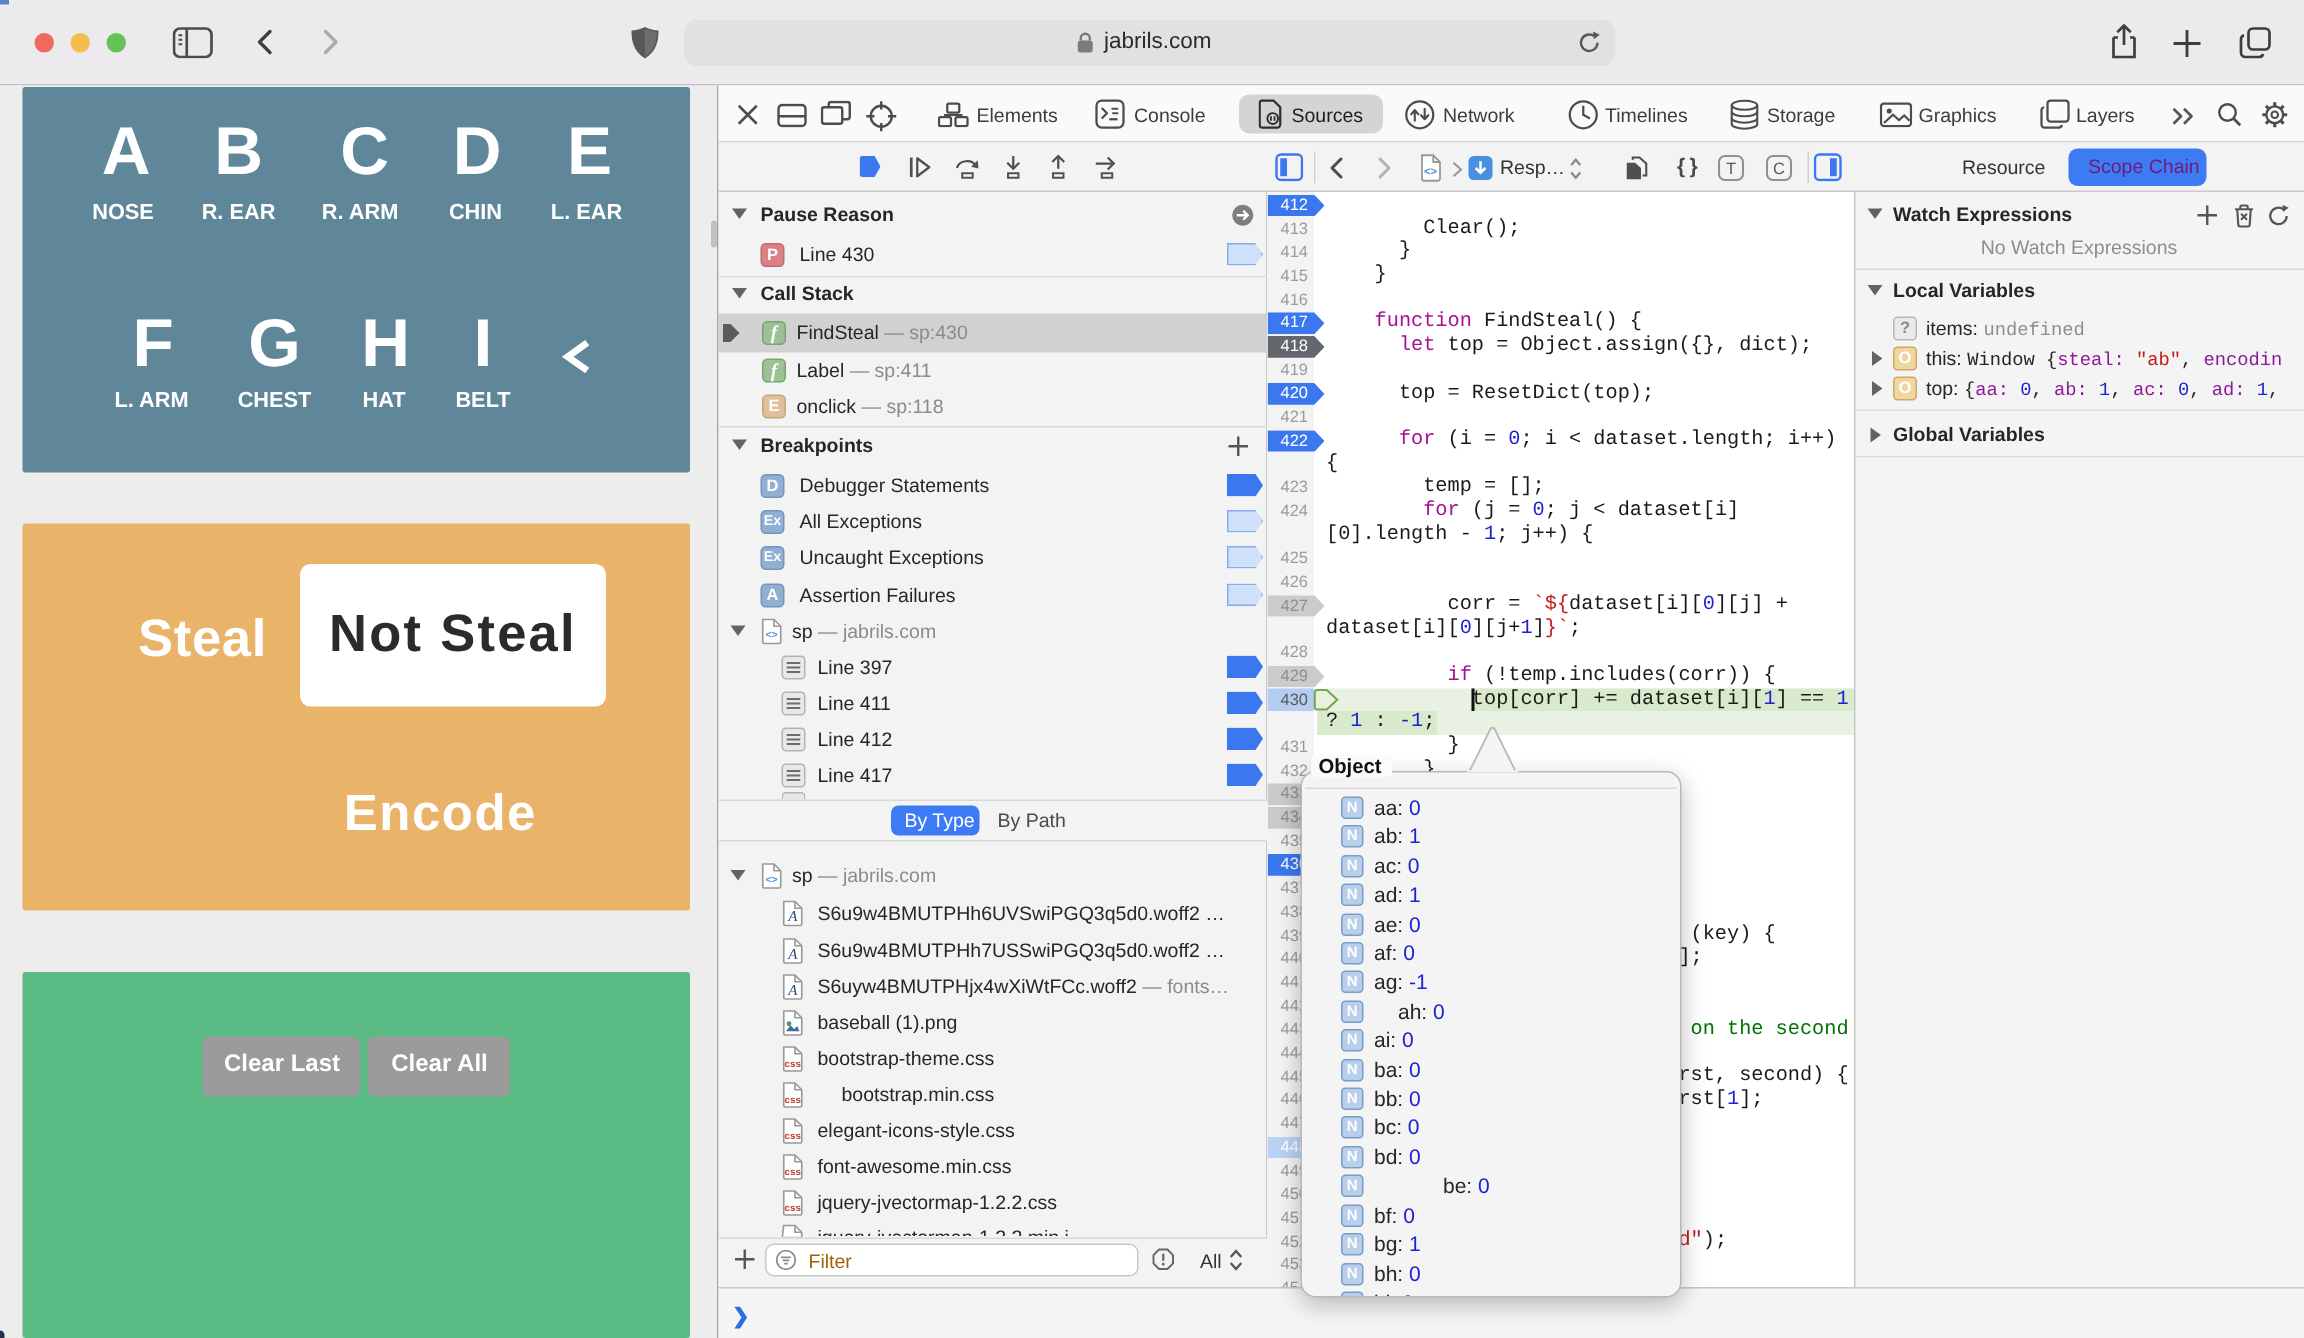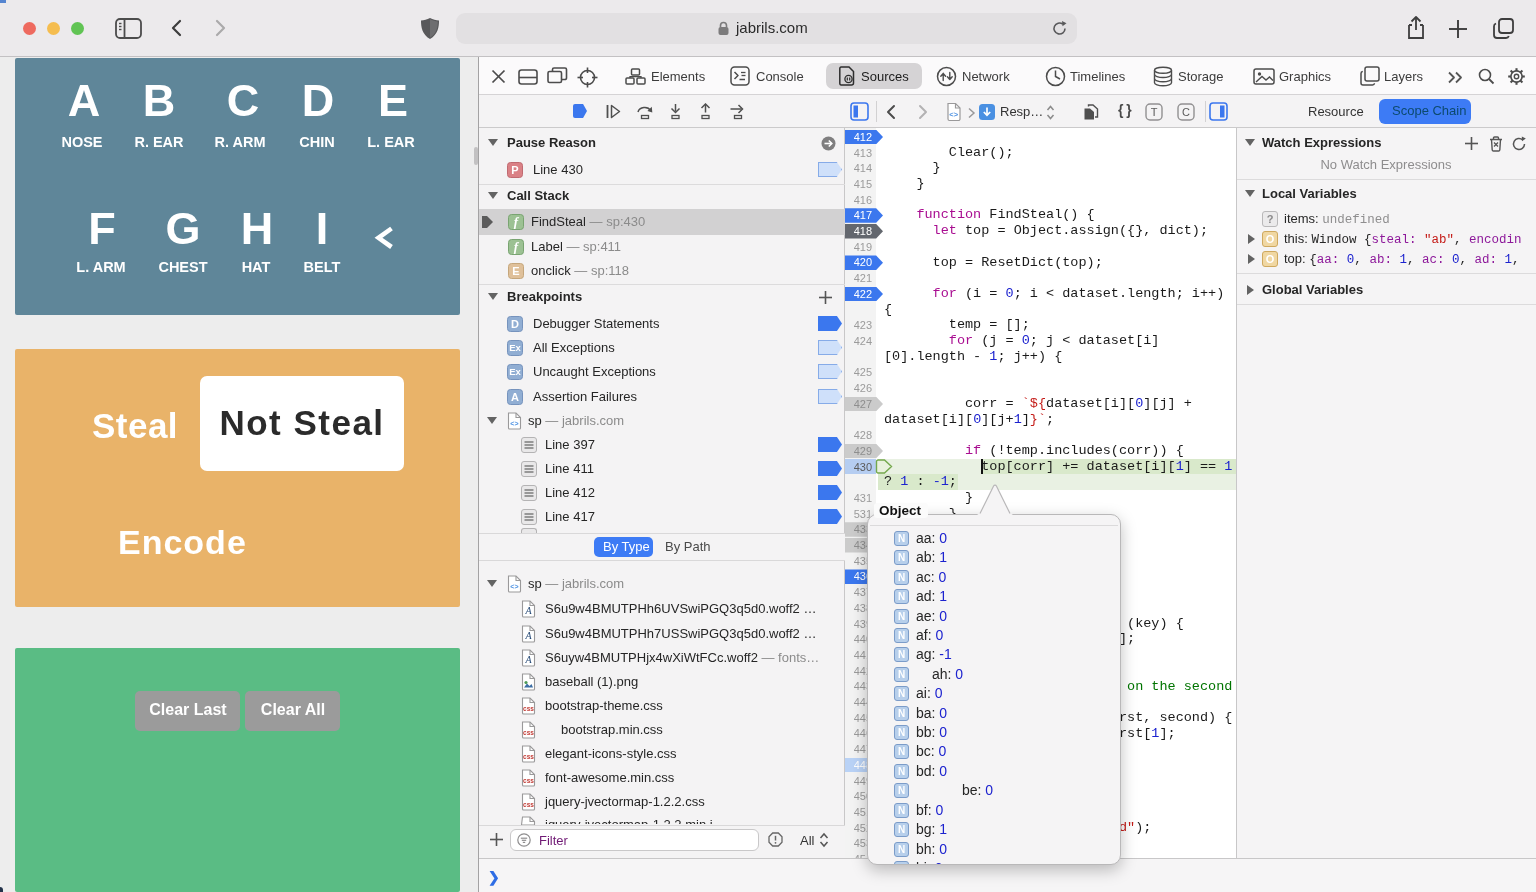--- a/index.html
+++ b/index.html
@@ -107,21 +107,21 @@
       </svg>
   <div class="t b" style="left:41px;top:202px;width:120px;text-align:center;font-size:14.5px;color:#fff;">L. ARM</div>
   <div class="t b" style="left:123px;top:202px;width:120px;text-align:center;font-size:14.5px;color:#fff;">CHEST</div>
   <div class="t b" style="left:196px;top:202px;width:120px;text-align:center;font-size:14.5px;color:#fff;">HAT</div>
   <div class="t b" style="left:262px;top:202px;width:120px;text-align:center;font-size:14.5px;color:#fff;">BELT</div>
 
   <div class="ab" style="left:15px;top:292px;width:445px;height:258px;background:#e9b369;border-radius:2px;"></div>
   <div class="t b" style="left:15px;top:351px;width:240px;text-align:center;font-size:35px;color:#fff;line-height:36px;letter-spacing:0.5px;">Steal</div>
   <div class="ab" style="left:200px;top:319px;width:204px;height:95px;background:#fff;border-radius:7px;"></div>
   <div class="t b" style="left:182px;top:347px;width:240px;text-align:center;font-size:35px;color:#2b2b2b;line-height:38px;letter-spacing:1.5px;">Not Steal</div>
-  <div class="t b" style="left:118px;top:467px;width:240px;text-align:left;font-size:34px;color:#fff;line-height:36px;letter-spacing:1px;">Encode</div>
+  <div class="t b" style="left:118px;top:467px;width:240px;text-align:right;font-size:34px;color:#fff;line-height:36px;letter-spacing:1px;">Encode</div>
 
   <div class="ab" style="left:15px;top:591px;width:445px;height:244px;background:#5abc84;border-radius:2px;"></div>
   <div class="ab" style="left:135px;top:634px;width:105px;height:40px;background:#9b9b9b;border-radius:5px;"></div>
   <div class="t b" style="left:128px;top:645px;width:120px;text-align:center;font-size:16px;color:#fff;">Clear Last</div>
   <div class="ab" style="left:245px;top:634px;width:95px;height:40px;background:#9b9b9b;border-radius:5px;"></div>
   <div class="t b" style="left:233px;top:645px;width:120px;text-align:center;font-size:16px;color:#fff;">Clear All</div>
   <div class="ab" style="left:0;top:830px;width:3px;height:5px;background:#23324a;border-radius:0 3px 0 0;"></div>
   <div class="ab" style="left:474px;top:90px;width:3.5px;height:18px;background:#c2c1c2;border-radius:2px;"></div>
 </div>
 
@@ -303,21 +303,21 @@
   <text x="9" y="13" font-size="11" fill="#5a5a5a" text-anchor="middle" font-family="Liberation Sans">C</text>
 </svg>
 <div class="ab" style="left:1205px;top:101px;width:1px;height:21px;background:#d2d1d2;"></div>
 
 <svg class="ab" style="left:1209px;top:102px;" width="19" height="19" viewBox="0 0 19 19">
   <rect x="1" y="1" width="17" height="17" rx="3" fill="none" stroke="#3b77ee" stroke-width="1.6"></rect>
   <rect x="11" y="3.5" width="4.5" height="12" fill="#3b77ee"></rect>
 </svg>
 <div class="t" style="left:1308px;top:104px;color:#333;">Resource</div>
 <div class="ab" style="left:1379px;top:99px;width:92px;height:25px;background:#3d7bf5;border-radius:6px;"></div>
-<div class="t" style="left:1392px;top:103px;color:#0c4a6e;">Scope Chain</div>
+<div class="t" style="left:1392px;top:103px;color:#701a75;">Scope Chain</div>
 
 <div class="ab" id="sidebar" style="left:479px;top:128px;width:366px;height:730px;background:#f4f3f4;border-right:1px solid #c8c7c8;box-sizing:border-box;overflow:hidden;"></div>
 <div class="tri-d" style="left:488px;top:139px;"></div>
 <div class="t b" style="left:507px;top:135px;">Pause Reason</div>
 <svg class="ab" style="left:821px;top:136px;" width="15" height="15" viewBox="0 0 15 15">
   <circle cx="7.5" cy="7.5" r="7" fill="#7f7e7f"></circle>
   <line x1="3.5" y1="7.5" x2="10.5" y2="7.5" stroke="#fff" stroke-width="1.6"></line>
   <polyline points="7.8,4.5 10.8,7.5 7.8,10.5" fill="none" stroke="#fff" stroke-width="1.6"></polyline>
 </svg>
 <div class="badge" style="left:507px;top:162px;background:#da8186;border:1px solid #c06a71;line-height:14px;">P</div>
@@ -486,21 +486,21 @@
   <line x1="7.5" y1="1" x2="7.5" y2="14" stroke="#555" stroke-width="1.6"></line>
   <line x1="1" y1="7.5" x2="14" y2="7.5" stroke="#555" stroke-width="1.6"></line>
 </svg>
 <div class="ab" style="left:510px;top:829px;width:249px;height:22px;background:#fff;border:1px solid #c9c8c9;border-radius:6px;box-sizing:border-box;"></div>
 <svg class="ab" style="left:517px;top:833px;" width="14" height="14" viewBox="0 0 14 14">
   <circle cx="7" cy="7" r="6.2" fill="none" stroke="#8e8d8e" stroke-width="1.2"></circle>
   <line x1="3.8" y1="5.2" x2="10.2" y2="5.2" stroke="#8e8d8e" stroke-width="1.2"></line>
   <line x1="4.8" y1="7.3" x2="9.2" y2="7.3" stroke="#8e8d8e" stroke-width="1.2"></line>
   <line x1="5.8" y1="9.4" x2="8.2" y2="9.4" stroke="#8e8d8e" stroke-width="1.2"></line>
 </svg>
-<div class="t" style="left:539px;top:833px;color:#701a75;">Filter</div>
+<div class="t" style="left:539px;top:833px;color:#a16207;">Filter</div>
 <svg class="ab" style="left:768px;top:832px;" width="15" height="15" viewBox="0 0 15 15">
   <path d="M4.7 1 H10.3 L14 4.7 V10.3 L10.3 14 H4.7 L1 10.3 V4.7 Z" fill="none" stroke="#666" stroke-width="1.3"></path>
   <line x1="7.5" y1="3.8" x2="7.5" y2="8.5" stroke="#666" stroke-width="1.5"></line>
   <circle cx="7.5" cy="10.8" r="0.9" fill="#666"></circle>
 </svg>
 <div class="t" style="left:800px;top:833px;color:#333;">All</div>
 <svg class="ab" style="left:819px;top:832px;" width="10" height="16" viewBox="0 0 10 16">
   <polyline points="1.5,6 5,2 8.5,6" fill="none" stroke="#555" stroke-width="1.5"></polyline>
   <polyline points="1.5,10 5,14 8.5,10" fill="none" stroke="#555" stroke-width="1.5"></polyline>
 </svg>
@@ -546,21 +546,21 @@
 <svg class="ab" style="left:875px;top:459.0px;" width="18" height="15" viewBox="0 0 18 15">
       <path d="M1.5 2.5 a1.5 1.5 0 0 1 1.5-1.5 H9.5 L16.5 7.5 L9.5 14 H3 a1.5 1.5 0 0 1 -1.5-1.5 Z" fill="#e9f1dd" stroke="#74a84c" stroke-width="1.4"></path>
     </svg>
 <div class="ab" style="left:981px;top:459.0px;width:1.5px;height:15px;background:#111;"></div>
 <div class="cl" style="top:458.6px;">            top[corr] += dataset[i][<span class="num">1</span>] == <span class="num">1</span></div>
 <div class="ab" style="left:878px;top:474.3px;width:358px;height:15.7px;background:#e9f1e3;"></div>
 <div class="ab" style="left:878px;top:474.3px;width:80px;height:15.7px;background:#d9e9cb;"></div>
 <div class="cl" style="top:474.3px;">? <span class="num">1</span> : <span class="num">-1</span>;</div>
 <div class="ln" style="top:490.9px;">431</div>
 <div class="cl" style="top:490.0px;">          }</div>
-<div class="ln" style="top:506.6px;">531</div>
+<div class="ln" style="top:506.6px;">432</div>
 <div class="cl" style="top:505.7px;">        }</div>
 <div class="gflag fgray" style="top:522.3px;">433</div>
 <div class="cl" style="top:521.4px;">      }</div>
 <div class="gflag fgray" style="top:538.0px;">434</div>
 <div class="cl" style="top:537.1px;">    }</div>
 <div class="ln" style="top:553.7px;">435</div>
 <div class="gflag fblue" style="top:569.4px;">436</div>
 <div class="cl" style="top:568.5px;">    UpdateView();</div>
 <div class="ln" style="top:585.1px;">437</div>
 <div class="ln" style="top:600.8px;">438</div>

